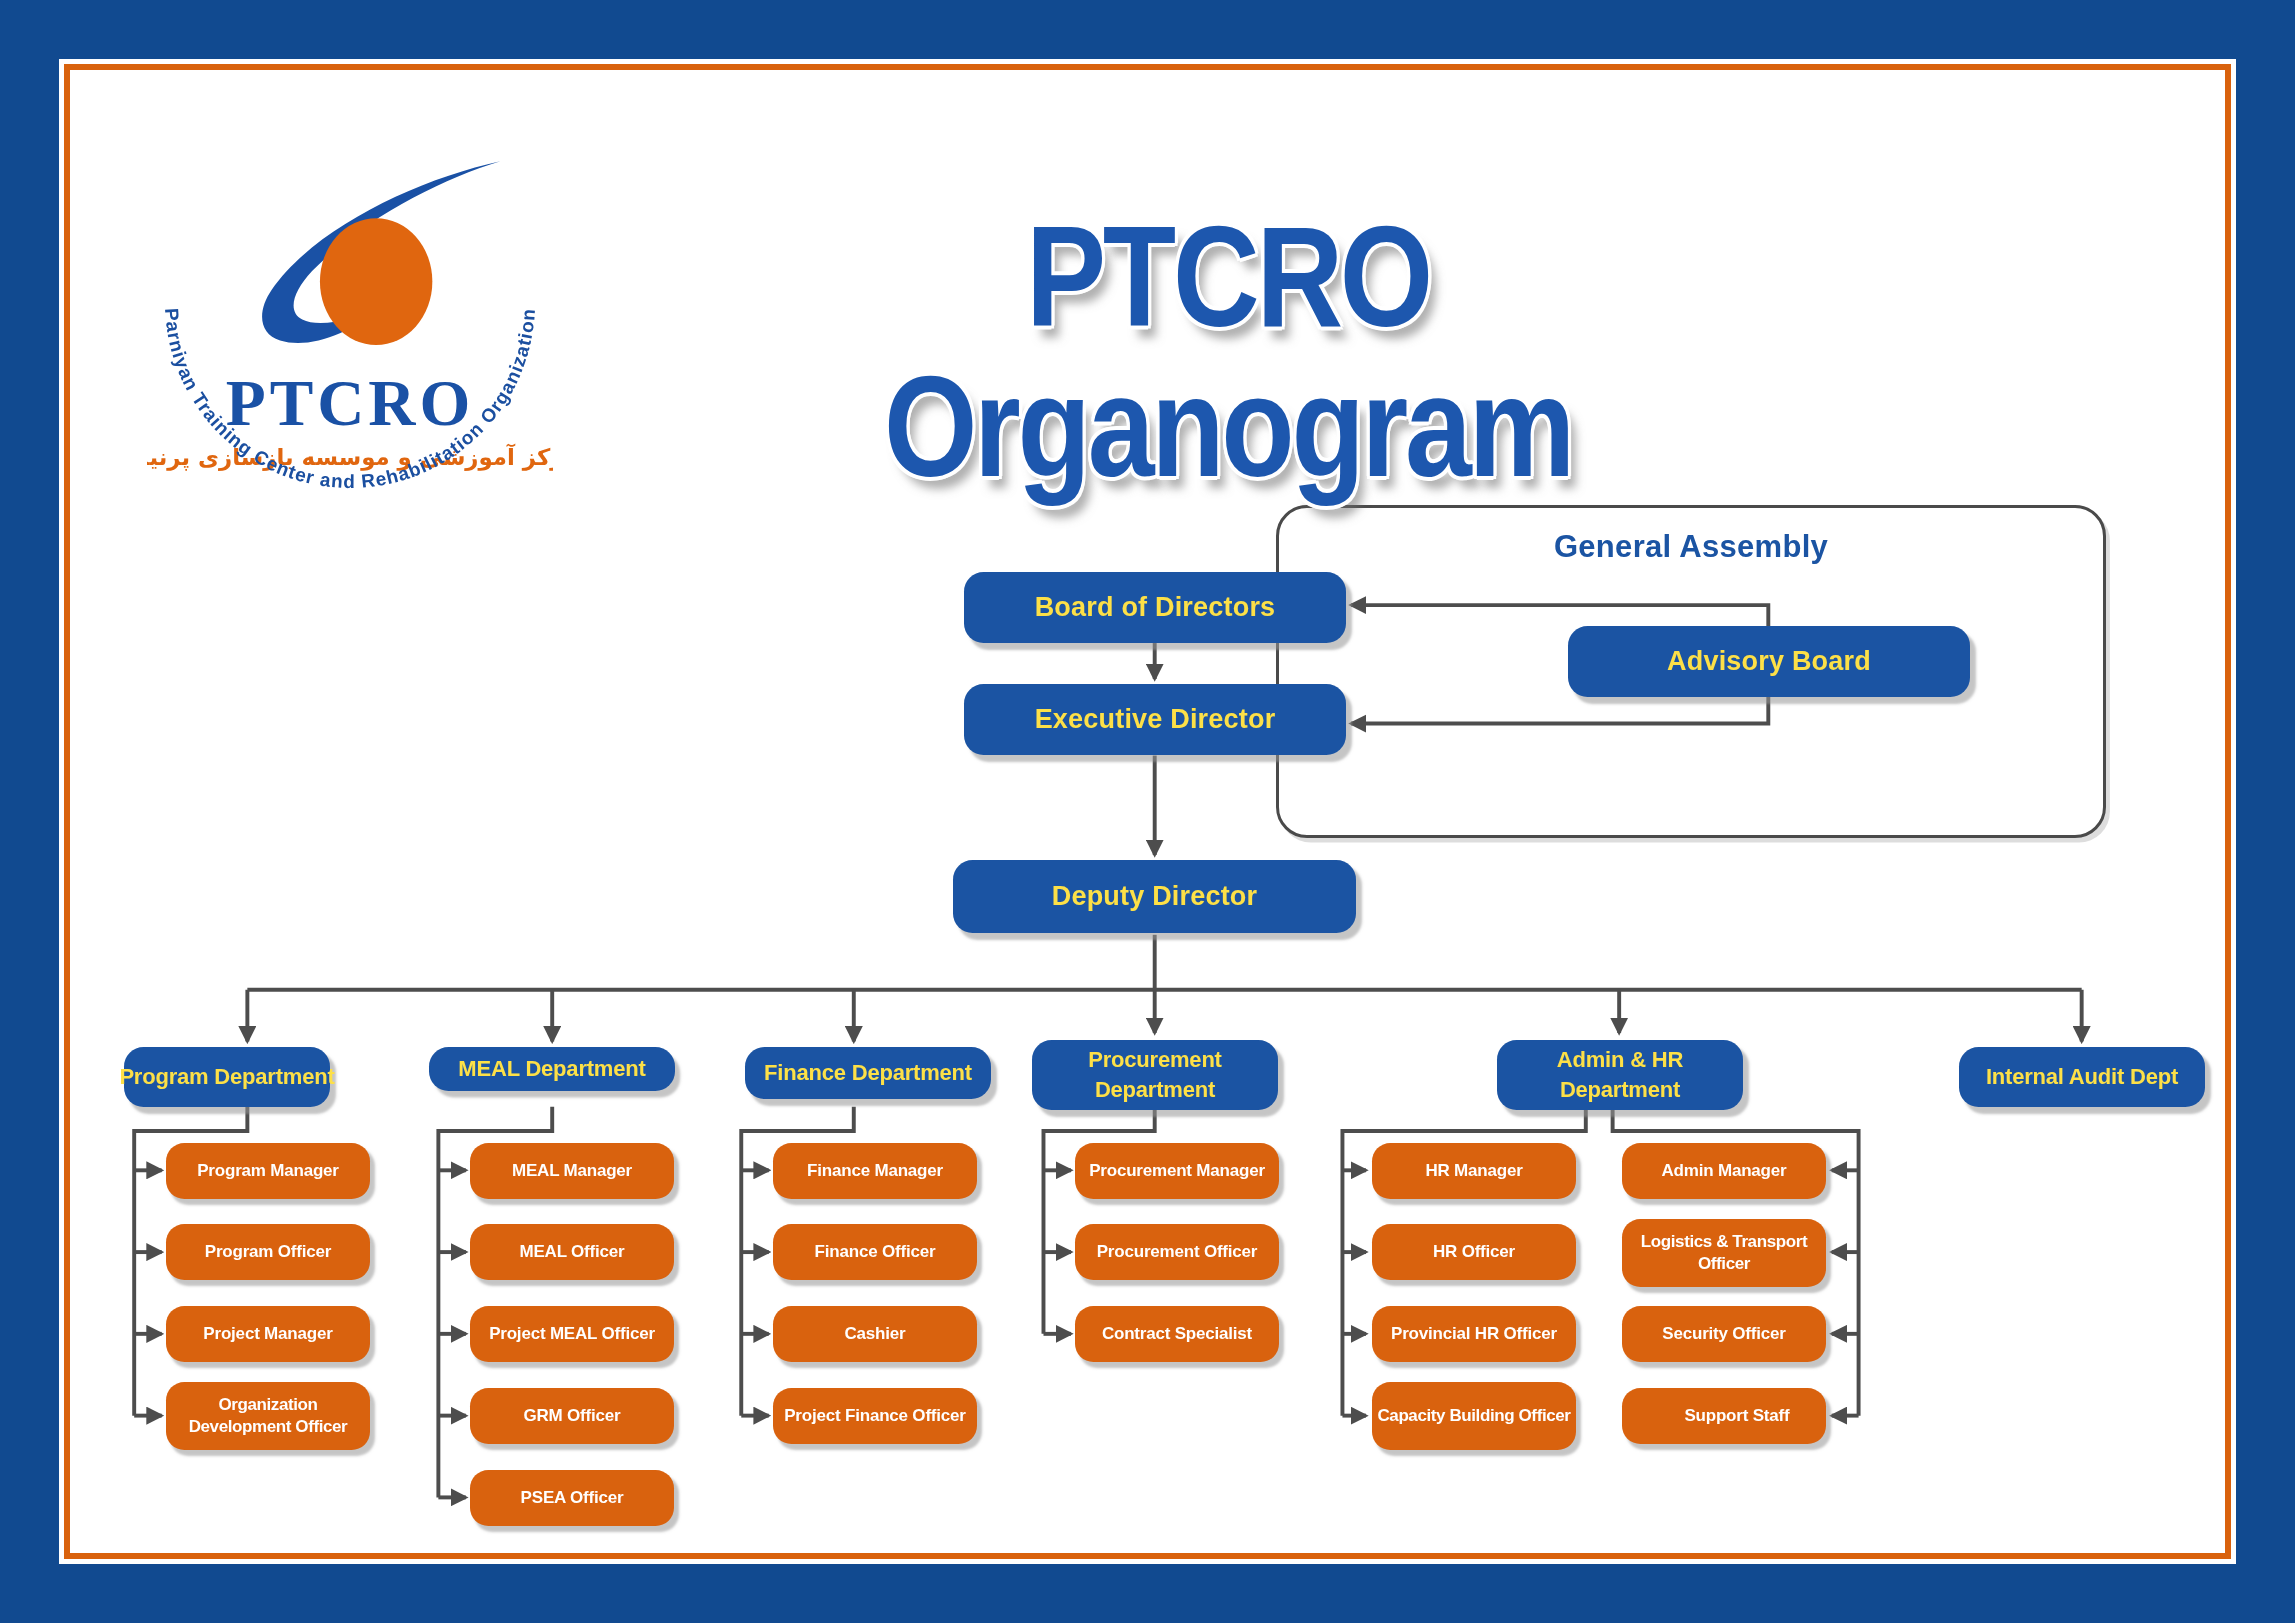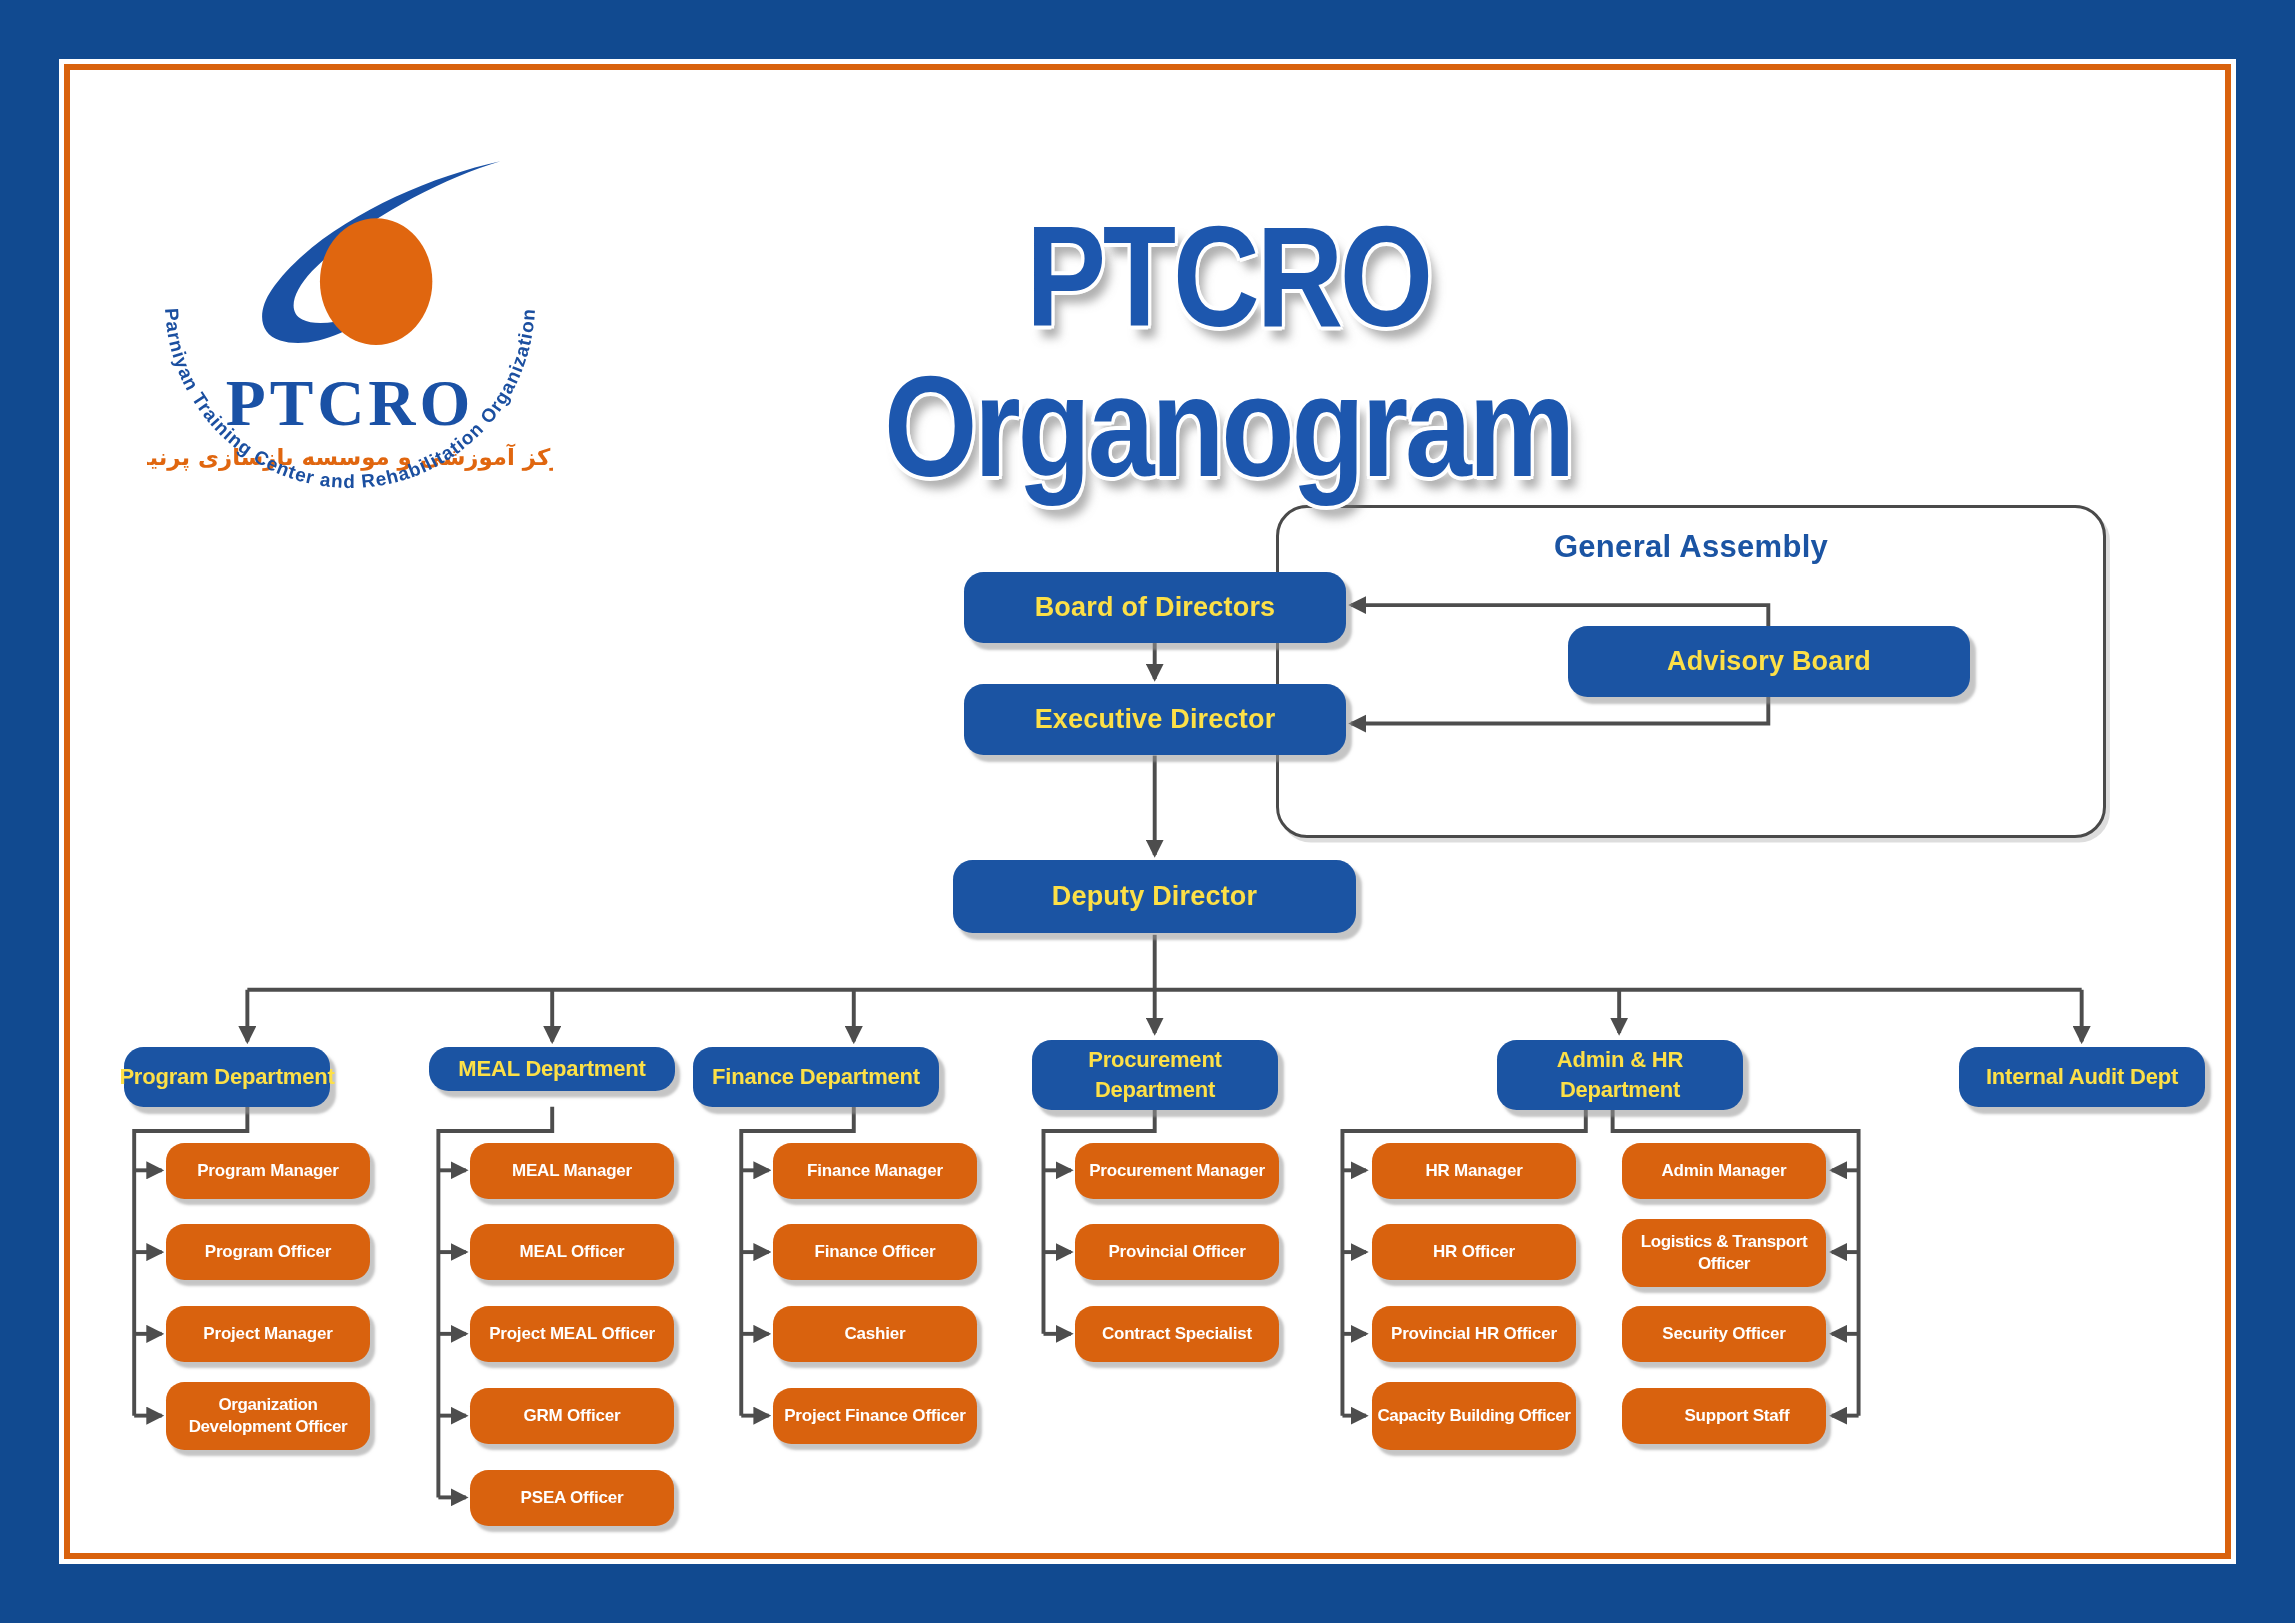--- a/index.html
+++ b/index.html
@@ -155,21 +155,21 @@
     </g>
   </svg>
 
   <div class="bluebox big" style="left:964px;top:572px;width:382px;height:71px;">Board of Directors</div>
   <div class="bluebox big" style="left:1568px;top:626px;width:402px;height:71px;">Advisory Board</div>
   <div class="bluebox big" style="left:964px;top:684px;width:382px;height:71px;">Executive Director</div>
   <div class="bluebox big" style="left:953px;top:860px;width:403px;height:73px;">Deputy Director</div>
 
   <div class="bluebox dept nw" style="left:124px;top:1047px;width:206px;height:60px;">Program Department</div>
   <div class="bluebox dept nw" style="left:429px;top:1047px;width:246px;height:44px;">MEAL Department</div>
-  <div class="bluebox dept nw" style="left:693px;top:1047px;width:246px;height:60px;">Finance Department</div>
+  <div class="bluebox dept nw" style="left:745px;top:1047px;width:246px;height:52px;">Finance Department</div>
   <div class="bluebox dept" style="left:1032px;top:1040px;width:246px;height:70px;">Procurement Department</div>
   <div class="bluebox dept" style="left:1497px;top:1040px;width:246px;height:70px;">Admin &amp; HR Department</div>
   <div class="bluebox dept nw" style="left:1959px;top:1047px;width:246px;height:60px;">Internal Audit Dept</div>
 
   <div class="role nw" style="left:166px;top:1143px;">Program Manager</div>
   <div class="role nw" style="left:166px;top:1224px;">Program Officer</div>
   <div class="role nw" style="left:166px;top:1306px;">Project Manager</div>
   <div class="role tl" style="left:166px;top:1382px;">Organization Development Officer</div>
 
   <div class="role nw" style="left:470px;top:1143px;">MEAL Manager</div>
@@ -177,21 +177,21 @@
   <div class="role nw" style="left:470px;top:1306px;">Project MEAL Officer</div>
   <div class="role nw" style="left:470px;top:1388px;">GRM Officer</div>
   <div class="role nw" style="left:470px;top:1470px;">PSEA Officer</div>
 
   <div class="role nw" style="left:773px;top:1143px;">Finance Manager</div>
   <div class="role nw" style="left:773px;top:1224px;">Finance Officer</div>
   <div class="role nw" style="left:773px;top:1306px;">Cashier</div>
   <div class="role nw" style="left:773px;top:1388px;">Project Finance Officer</div>
 
   <div class="role nw" style="left:1075px;top:1143px;">Procurement Manager</div>
-  <div class="role nw" style="left:1075px;top:1224px;">Provincial Officer</div>
+  <div class="role nw" style="left:1075px;top:1224px;">Procurement Officer</div>
   <div class="role nw" style="left:1075px;top:1306px;">Contract Specialist</div>
 
   <div class="role nw" style="left:1372px;top:1143px;">HR Manager</div>
   <div class="role nw" style="left:1372px;top:1224px;">HR Officer</div>
   <div class="role nw" style="left:1372px;top:1306px;">Provincial HR Officer</div>
   <div class="role tl" style="left:1372px;top:1382px;">Capacity Building Officer</div>
 
   <div class="role nw" style="left:1622px;top:1143px;">Admin Manager</div>
   <div class="role tl" style="left:1622px;top:1219px;">Logistics &amp; Transport Officer</div>
   <div class="role nw" style="left:1622px;top:1306px;">Security Officer</div>

